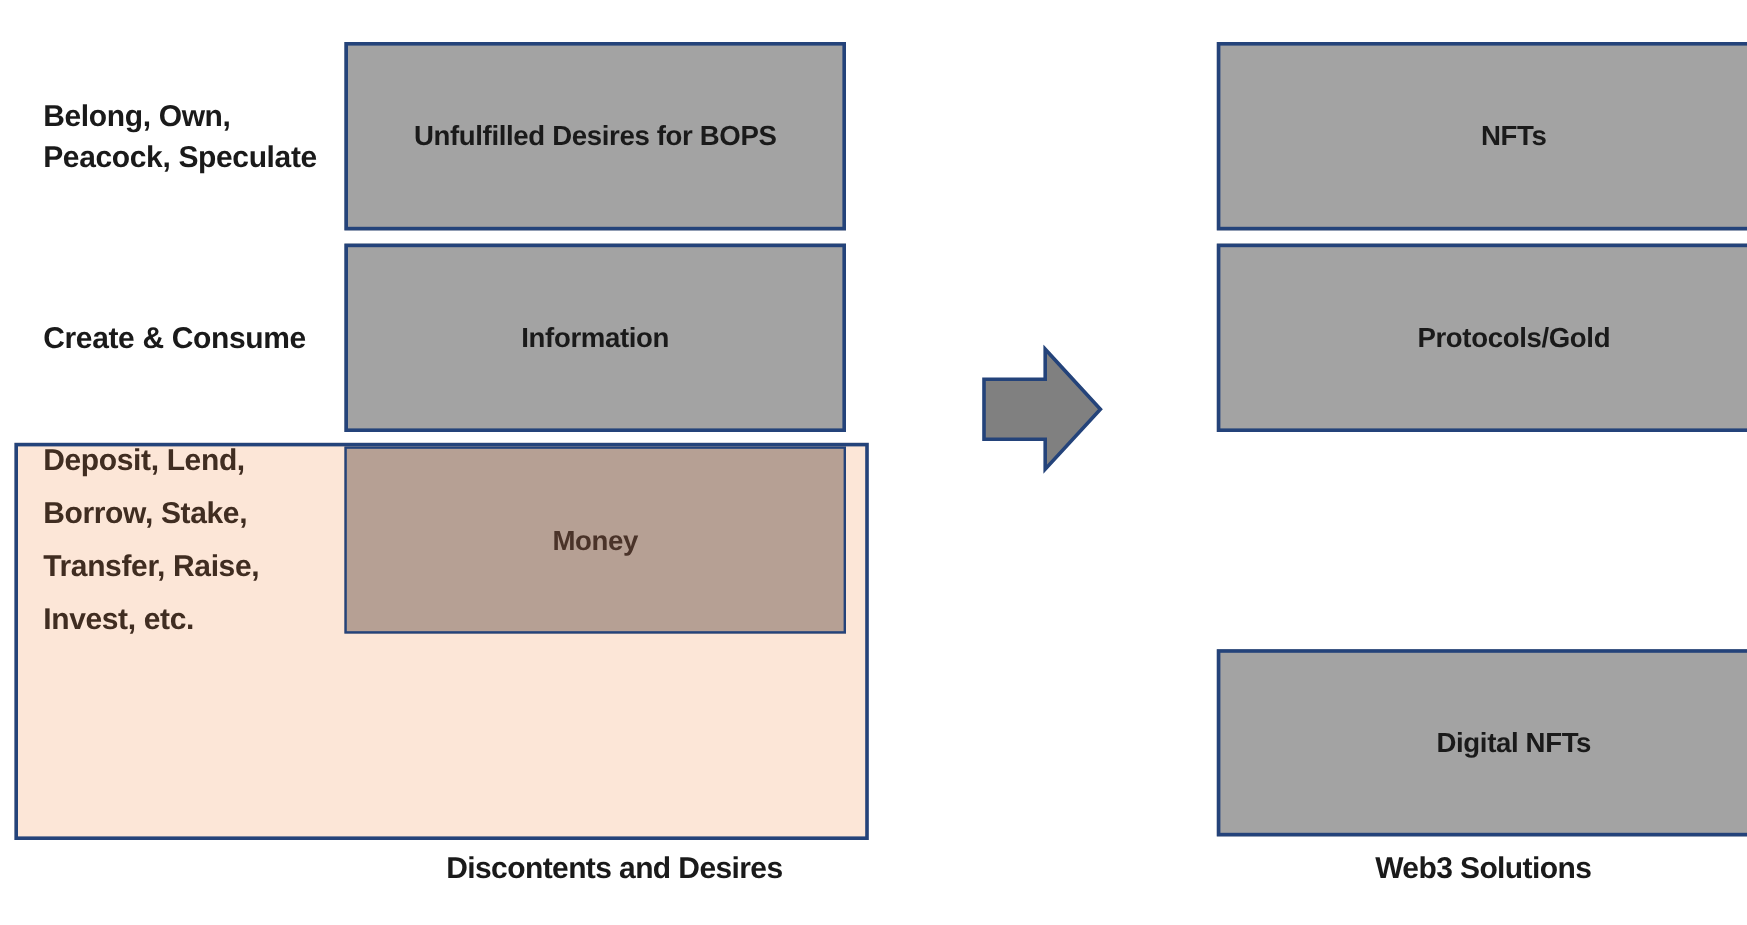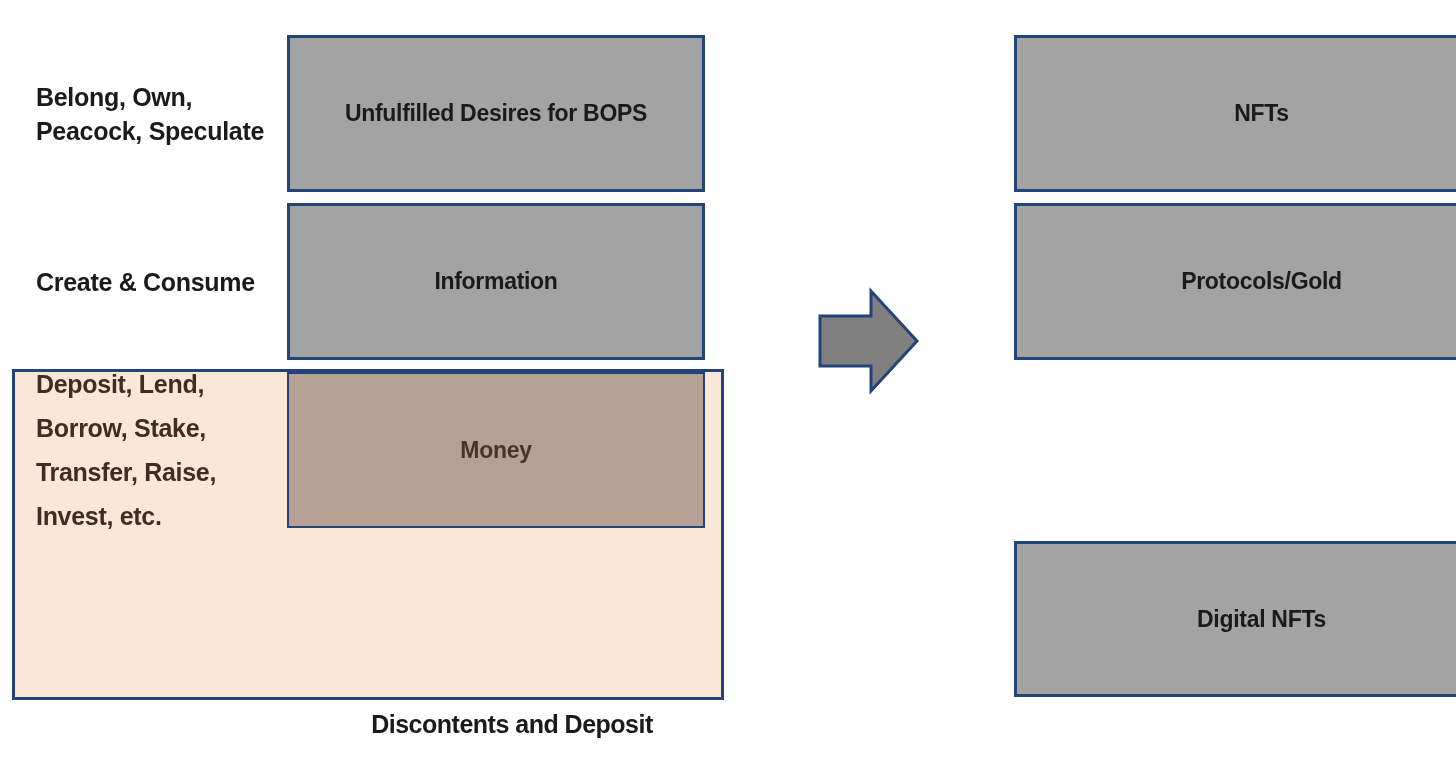--- a/index.html
+++ b/index.html
@@ -121,15 +121,16 @@
   <div class="abs arrow-wrap">
     <svg width="102" height="108" viewBox="0 0 102 108">
       <polygon points="2,29 53,29 53,4 99,54 53,104 53,79 2,79" fill="var(--arrow-fill)" stroke="var(--box-border-navy)" stroke-width="3" stroke-linejoin="miter"></polygon>
     </svg>
   </div>
 
   <div class="abs box right-col row1">NFTs</div>
   <div class="abs box right-col row2">Protocols/Gold</div>
   <div class="abs box right-col row4">Digital NFTs</div>
 
-  <div class="abs caption left-cap">Discontents and Deposit</div>
+  <div class="abs caption left-cap">Discontents and Desires</div>
+  <div class="abs caption right-cap">Web3 Solutions</div>
 
 </div>
 
 </body></html>

